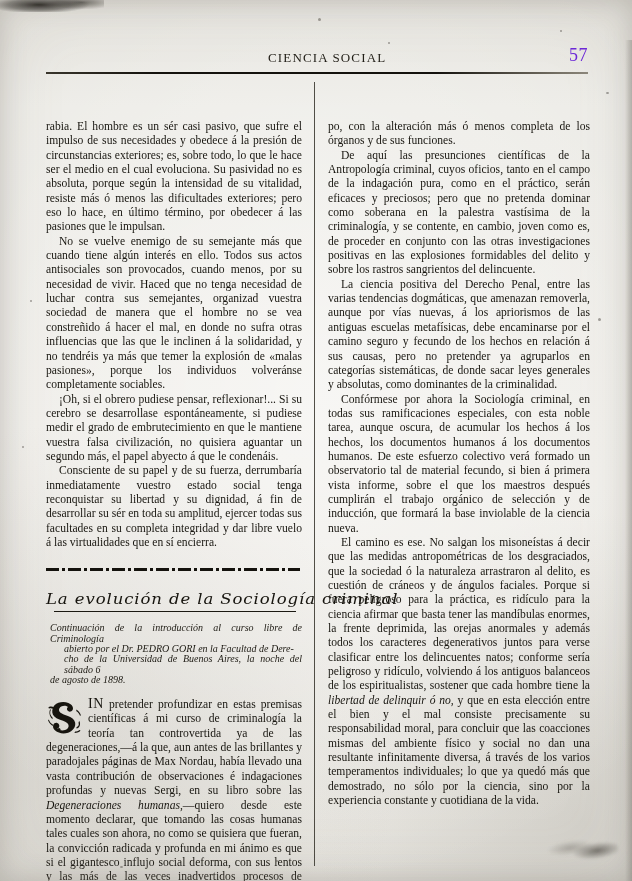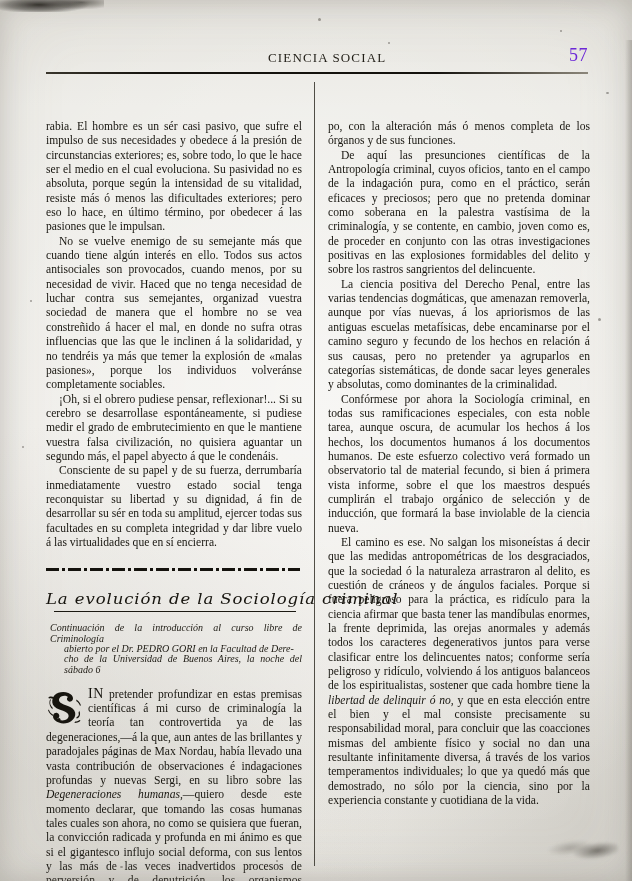--- a/index.html
+++ b/index.html
@@ -240,20 +240,21 @@
 
         <div class="orn-rule"></div>
 
         <div class="art-title">La evolución de la Sociología criminal</div>
         <div class="art-title-rule"></div>
 
         <div class="art-credit">
           <span class="ln">Continuación de la introducción al curso libre de Criminología</span>
           <span class="ln">abierto por el Dr. PEDRO GORI en la Facultad de Dere-</span>
           <span class="ln">cho de la Universidad de Buenos Aires, la noche del sábado 6</span>
+          <span class="ln last">de agosto de 1898.</span>
         </div>
       </div>
 
       <div class="lede">
         <div class="dropcap">
           <svg width="38" height="40" viewBox="0 0 38 40" aria-hidden="true">
             <rect x="0" y="0" width="38" height="40" fill="none"></rect>
             <g fill="#17150f">
               <path d="M8.5 6.2c3.4-3.3 9.4-4.0 13.9-2.2 2.6 1.0 4.4 2.9 4.6 5.1.1 1.6-.8 3.0-2.2 3.4-1.5.5-3.2-.3-3.7-1.7-.4-1.1 0-2.2.9-2.9-1.6-1.3-4.2-1.6-6.2-.7-2.1.9-3.2 2.8-2.7 4.6.4 1.6 1.9 2.6 4.6 3.6l4.2 1.6c4.2 1.6 6.6 3.7 7.2 6.6.9 4.3-2.0 8.5-7.0 10.1-4.6 1.5-9.9.6-12.9-2.1-1.9-1.7-2.6-3.9-1.9-5.7.6-1.6 2.3-2.4 3.9-1.9 1.6.5 2.5 2.1 2.0 3.7-.3.9-1.0 1.6-1.9 1.9 1.8 1.8 5.1 2.4 7.8 1.5 2.6-.9 4.0-3.0 3.4-5.1-.5-1.8-2.2-3.0-5.5-4.2l-3.6-1.3C9.1 19.0 6.7 16.7 6.3 13.6 6.0 10.8 6.9 7.8 8.5 6.2z"></path>
               <path d="M4.0 10.6c-1.0 2.6-.7 5.6.9 7.8.5.7 1.2 1.3 1.9 1.8-.2-.6-.3-1.2-.3-1.8-1.3-1.0-2.1-2.5-2.3-4.2-.1-1.3.2-2.5.8-3.6-.4 0-.7 0-1.0 0z"></path>

